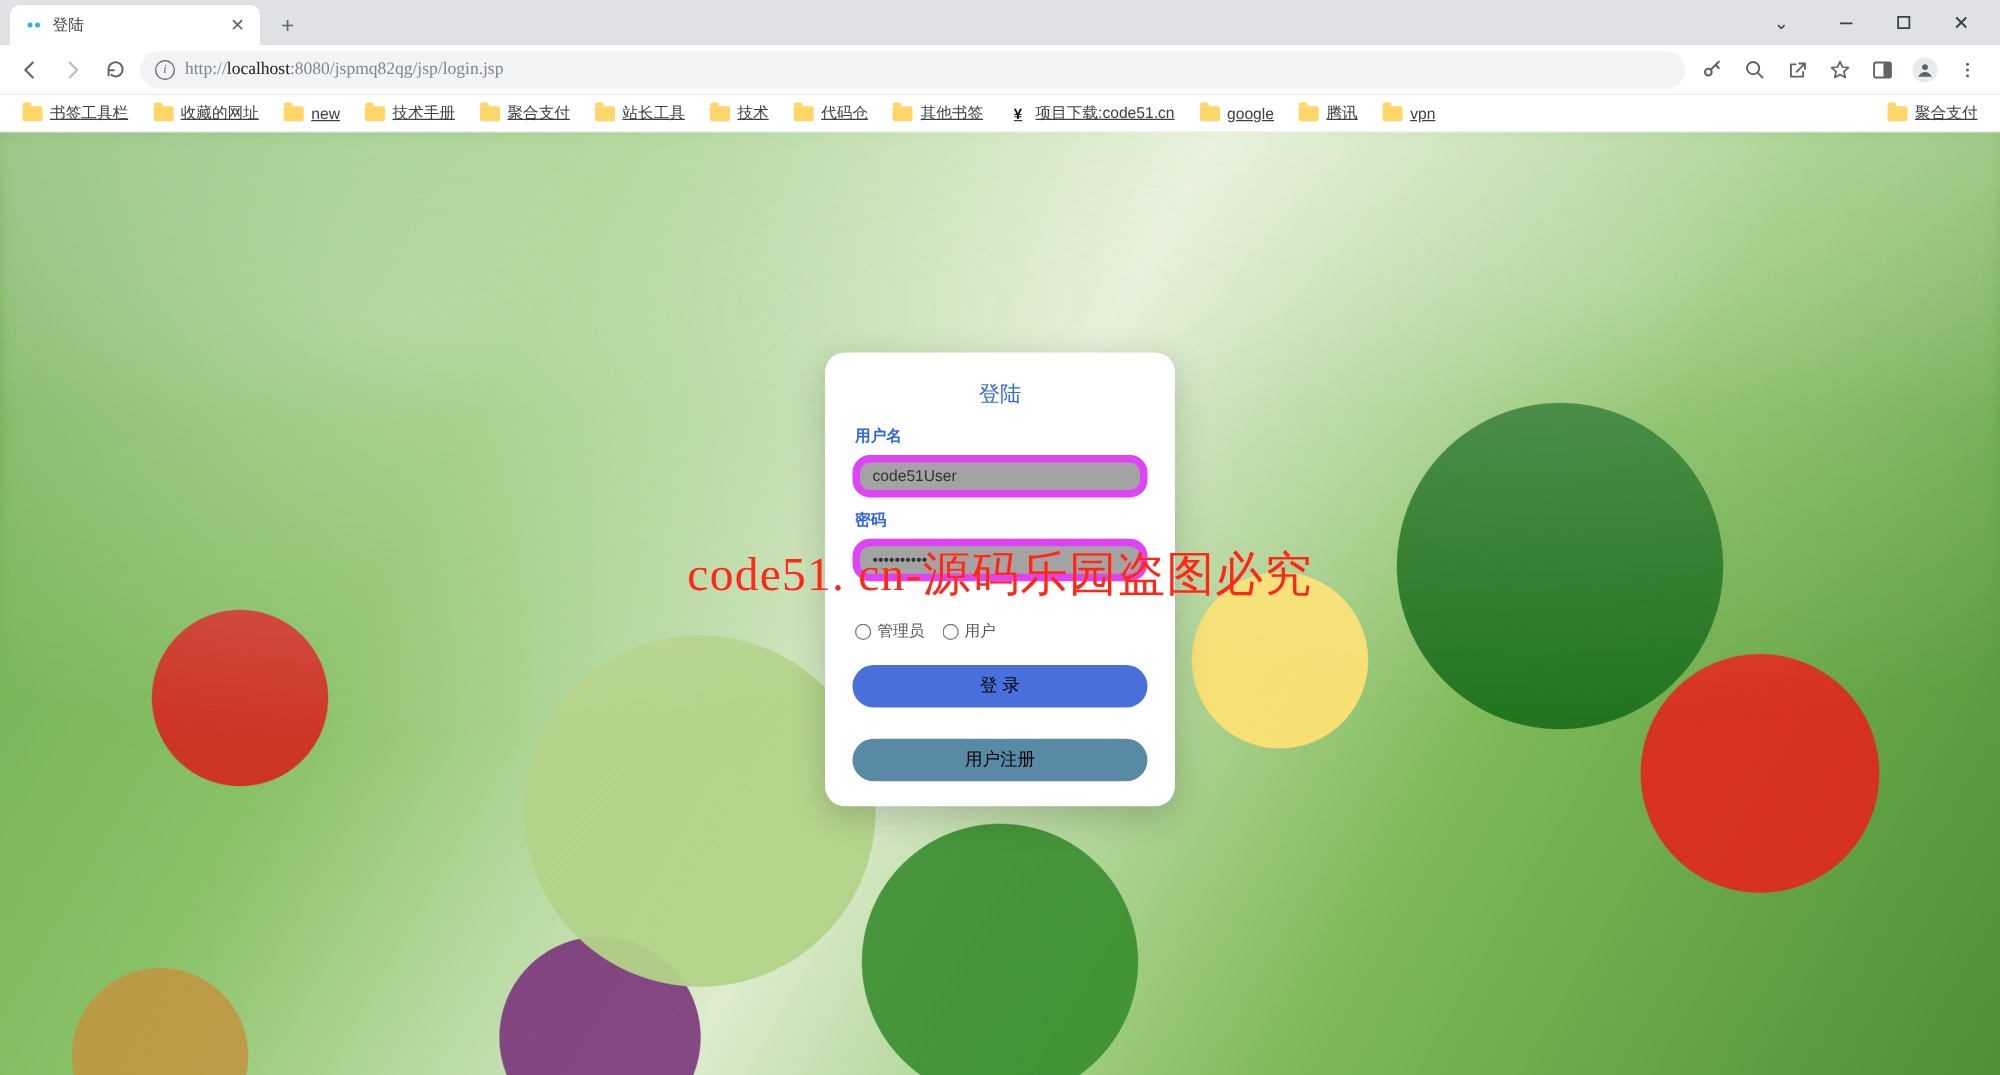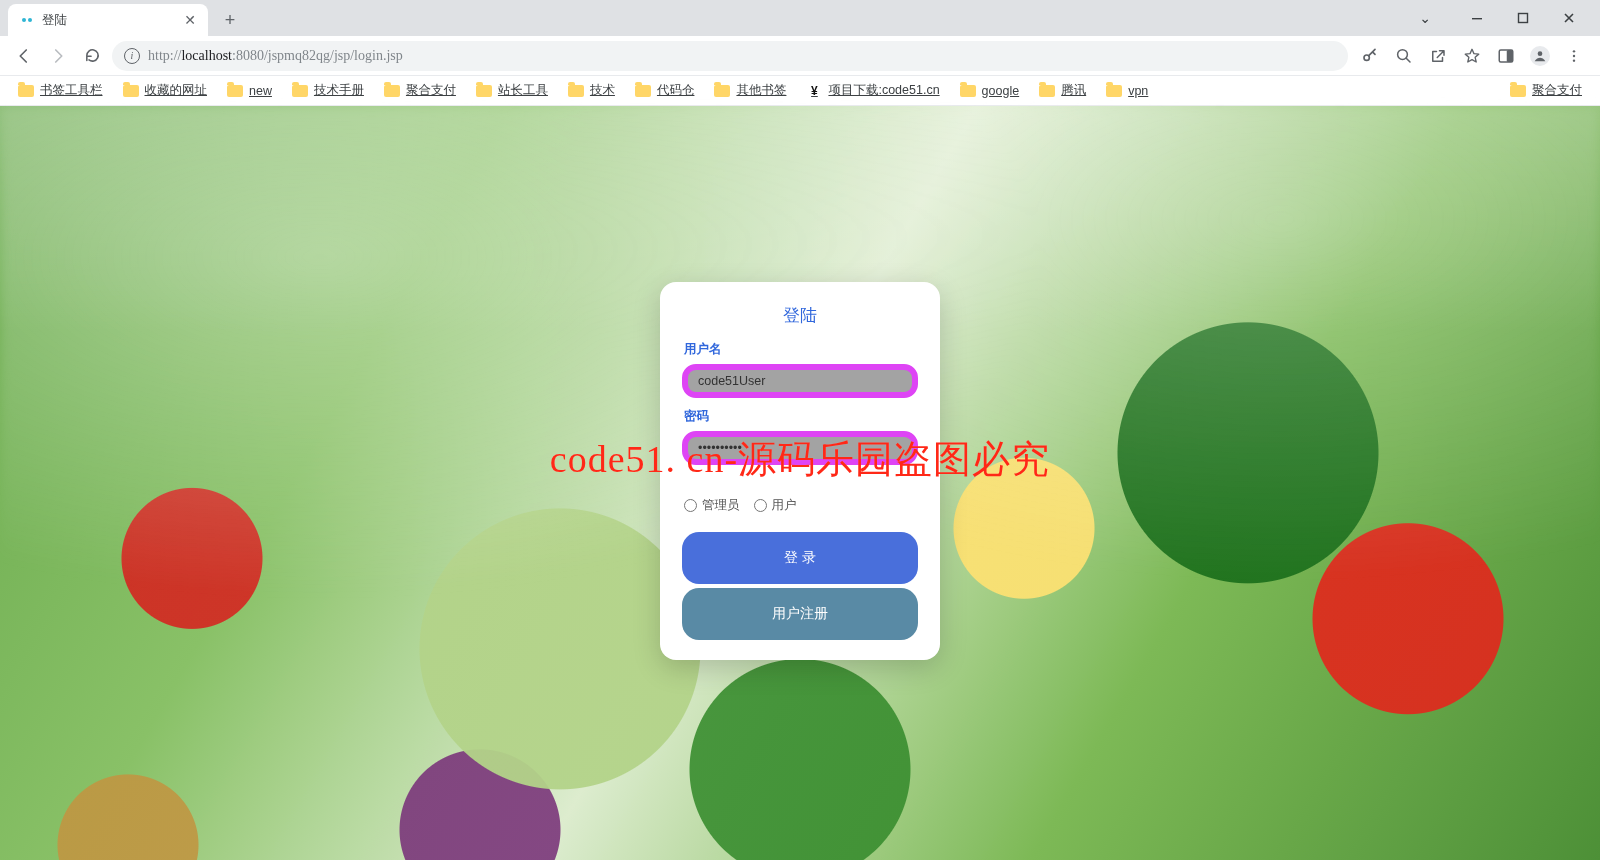--- a/index.html
+++ b/index.html
@@ -87,25 +87,25 @@
   }
   .login-title { text-align:center; color:#3367d6; font-size:17px; margin-bottom:14px; }
   .form-label { font-size:12.5px; color:#3367d6; font-weight:700; margin:10px 2px 6px; }
   .form-input {
     width:100%; height:34px; border:6px solid #d946ef; border-radius:14px;
     padding:0 10px; font-size:12.5px; color:#333; outline:none; background:#a3a3a3;
   }
   .radio-row { display:flex; align-items:center; gap:14px; font-size:12.5px; color:#555; margin:32px 2px 14px;}
   .radio-row label { display:flex; align-items:center; gap:5px; cursor:pointer;}
   .btn {
-    width:100%; height:52px; border:none; border-radius:17px; color:#ffffff; font-size:14px;
+    width:100%; height:34px; border:none; border-radius:17px; color:#000000; font-size:14px;
     cursor:pointer; margin-top:4px;
   }
   .btn-primary { background:#4b6fd6; }
-  .btn-secondary { background:#5b8aa3; margin-top:4px; }
+  .btn-secondary { background:#5b8aa3; margin-top:25px; }
 
   .watermark {
     position:absolute; left:50%; top:316px; transform:translateX(-50%);
     font-size:38px; font-weight:400; color:#ff2a1a; letter-spacing:1px;
     font-family:"SimSun","Microsoft YaHei",serif; white-space:nowrap; pointer-events:none;
     text-shadow:0 0 1px rgba(255,255,255,0.2);
     margin-top:12px;
   }
 
   svg { display:block; }

